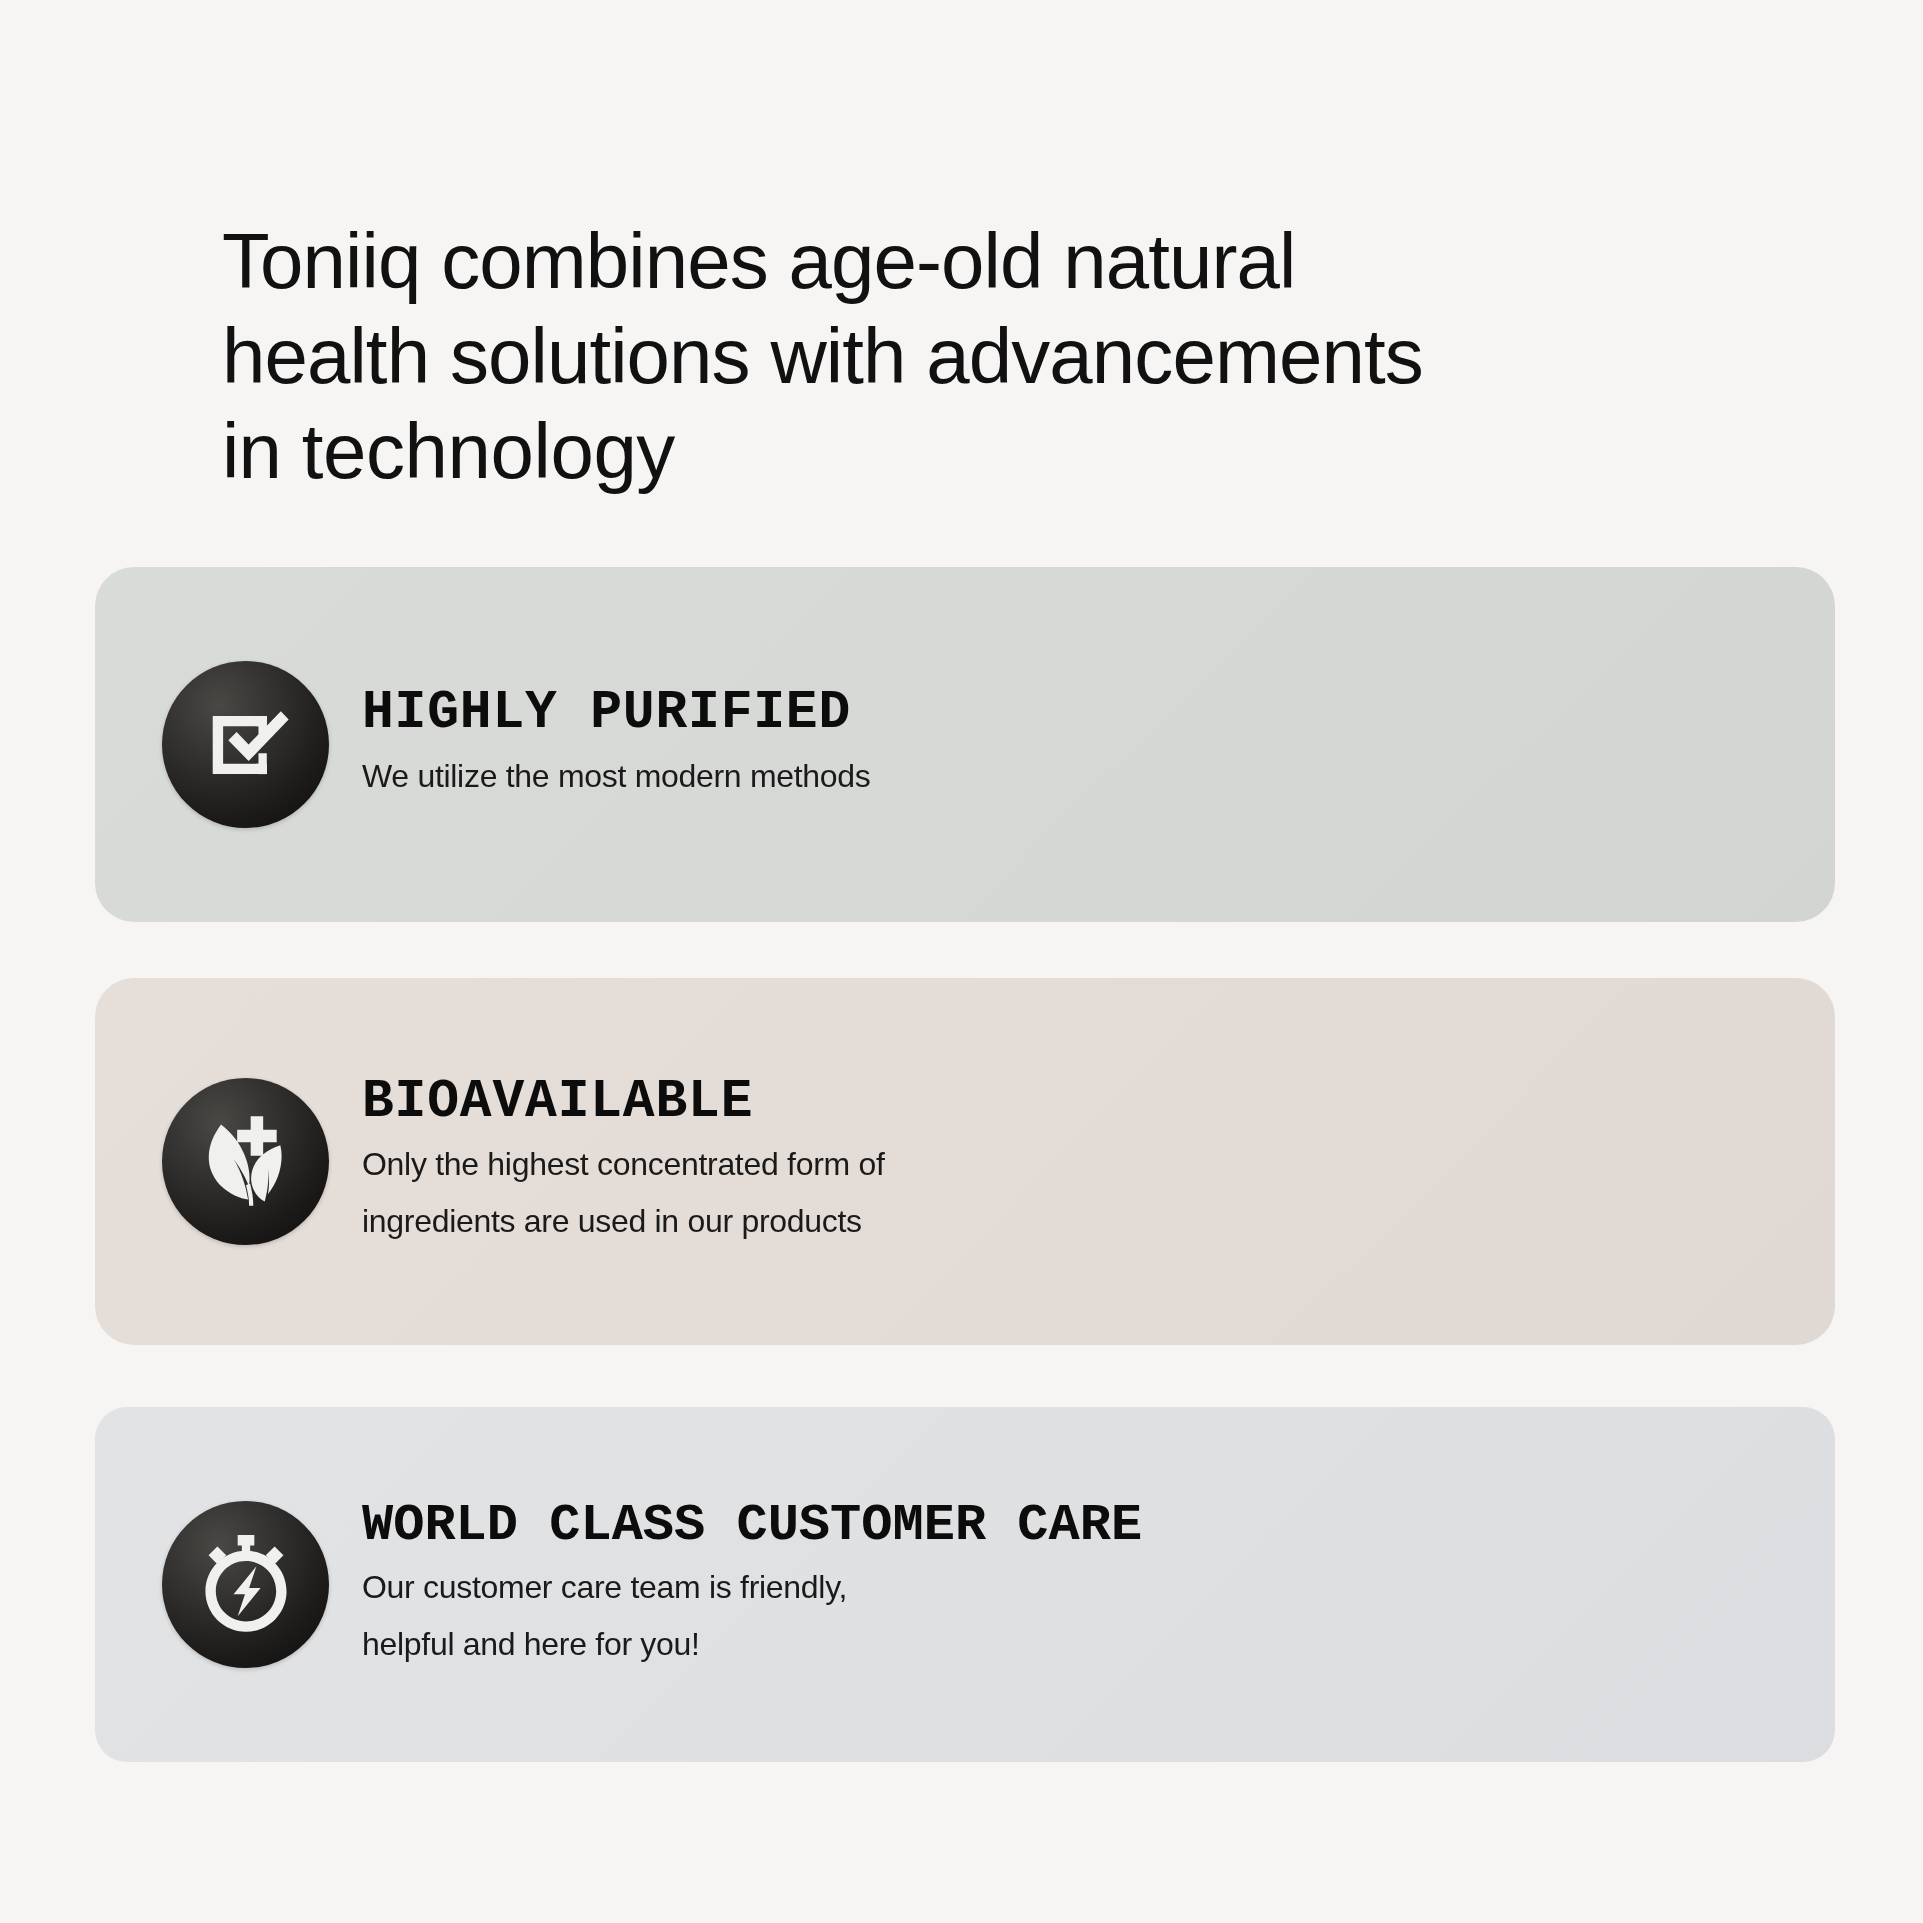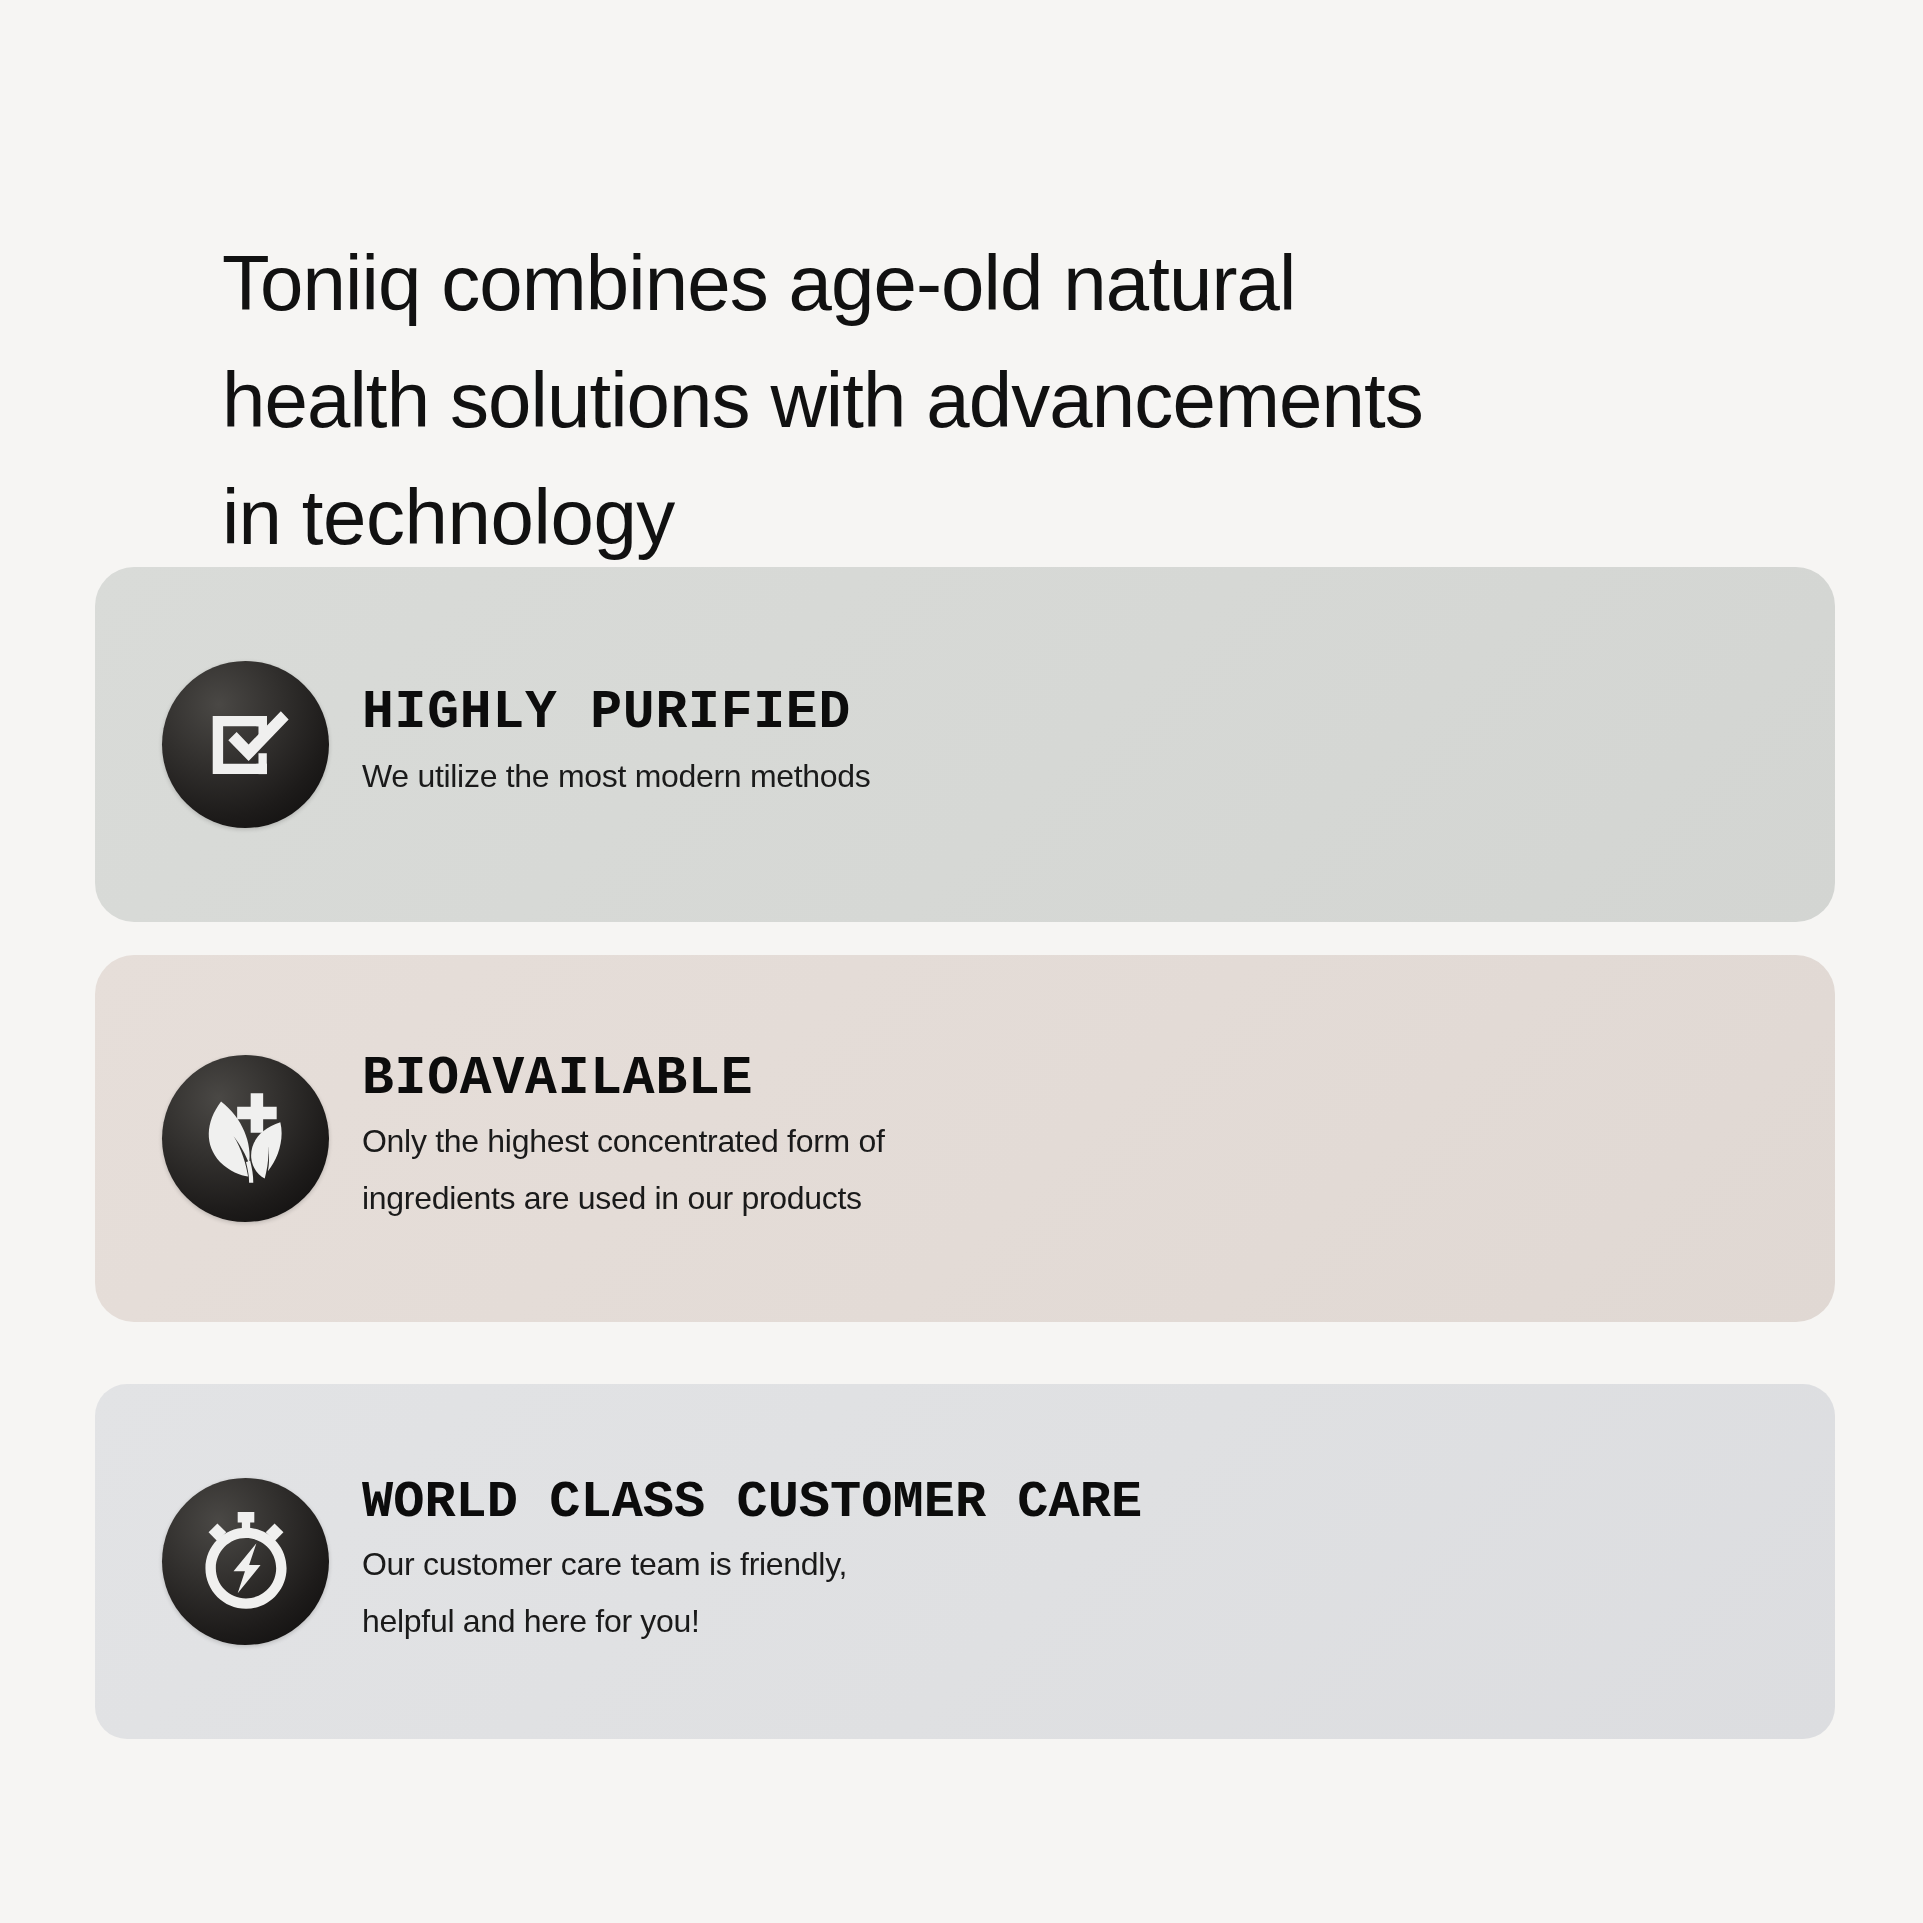--- a/index.html
+++ b/index.html
@@ -32,21 +32,20 @@
     font-size: 78px;
     line-height: 95px;
     font-weight: 300;
     color: #111111;
     letter-spacing: -0.9px;
     -webkit-font-smoothing: antialiased;
   }
   .headline .hl-line {
     display: block;
     white-space: nowrap;
-    margin-top: 22px;
   }
   .headline .hl-strong {
     font-weight: 400;
     letter-spacing: -0.4px;
   }
 
   
   .cards {
     position: absolute;
     left: 95px;
@@ -59,21 +58,21 @@
     width: 1740px;
     border-radius: 39px;
     box-sizing: border-box;
     display: flex;
     align-items: center;
     overflow: hidden;
   }
   .card--1 {
     height: 355px;
     background: linear-gradient(135deg, #d9dbd8 0%, #d6d8d5 55%, #d3d5d2 100%);
-    margin-bottom: 33px;
+    margin-bottom: 56px;
   }
   .card--2 {
     height: 367px;
     background: linear-gradient(135deg, #e6ded9 0%, #e3dbd6 55%, #e0d8d3 100%);
     margin-bottom: 62px;
   }
   .card--3 {
     height: 355px;
     background: linear-gradient(135deg, #e2e3e5 0%, #dfe0e2 55%, #dcdde0 100%);
     border-radius: 32px;

